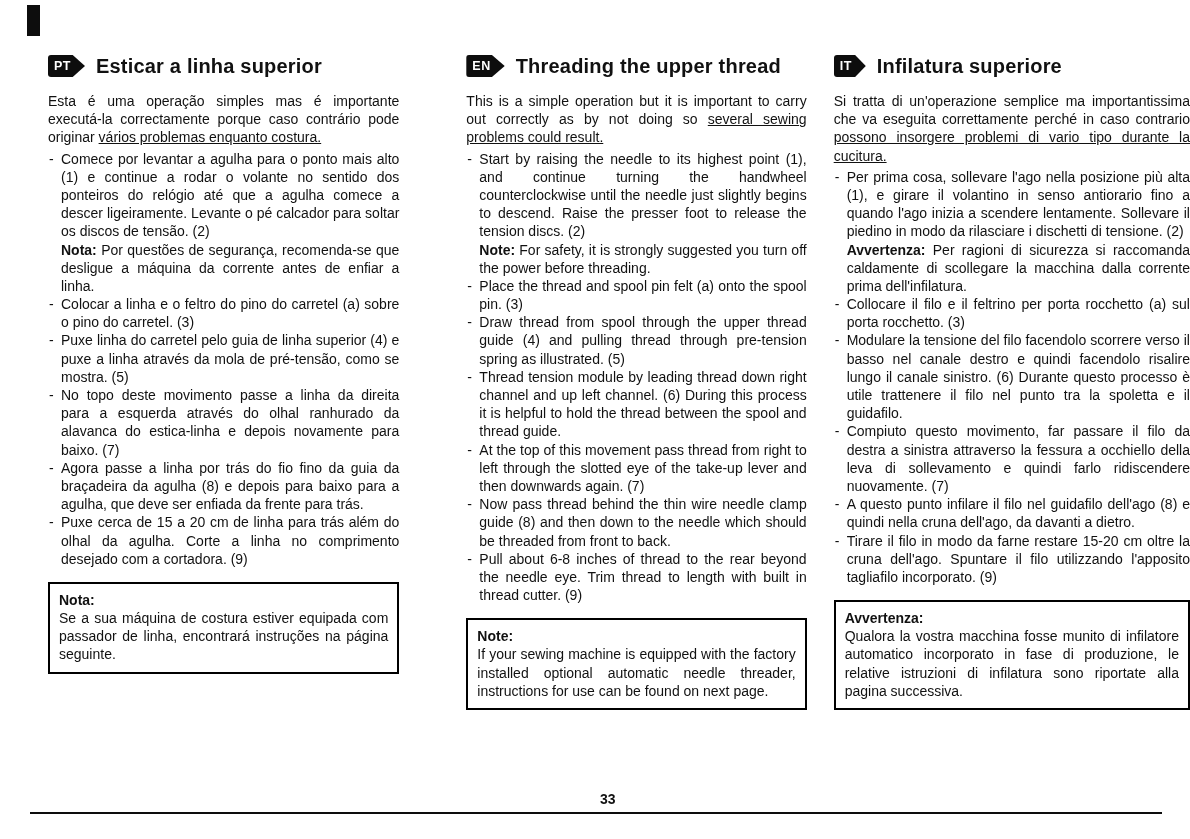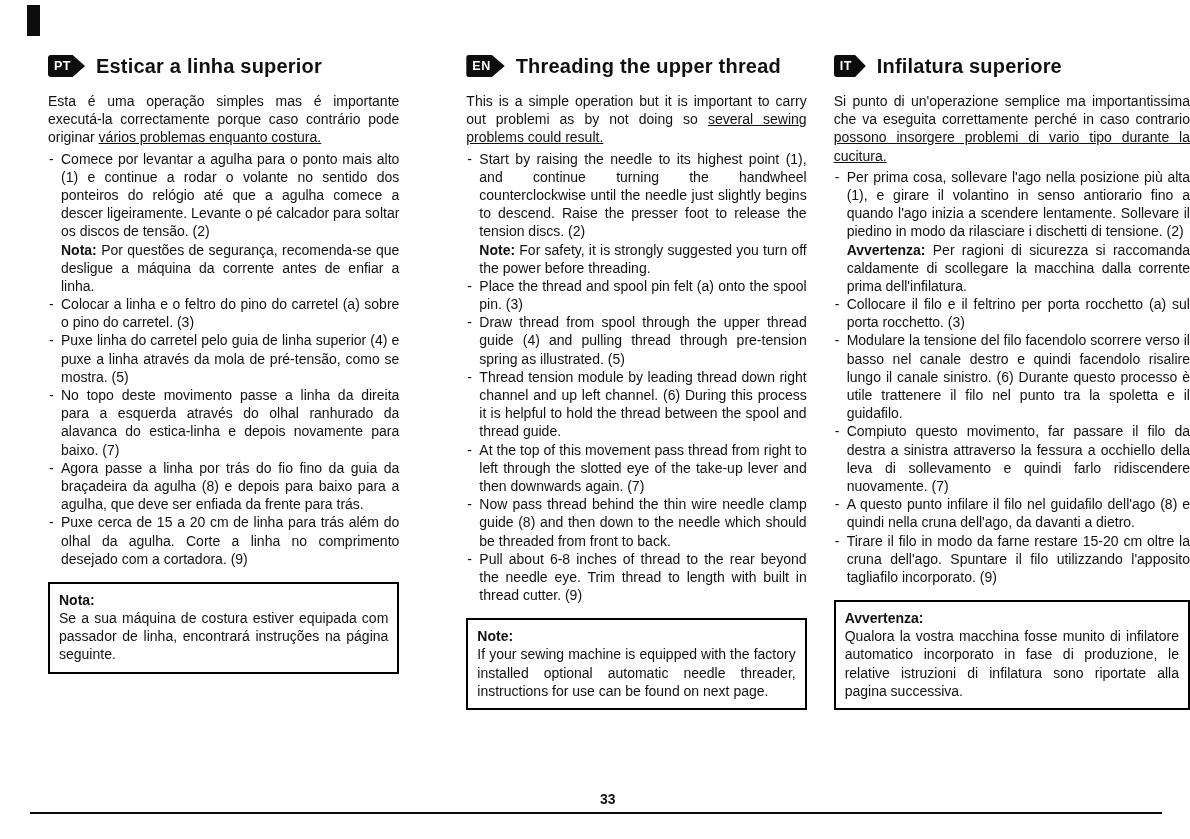--- a/index.html
+++ b/index.html
@@ -64,41 +64,41 @@
         <div class="note-box-label">Nota:</div>
         <div class="note-box-text">Se a sua máquina de costura estiver equipada com passador de linha, encontrará instruções na página seguinte.</div>
       </div>
     </section>
 
     <section class="column col-en">
       <header class="col-header">
         <span class="badge">EN</span>
         <h1 class="title">Threading the upper thread</h1>
       </header>
-      <p class="intro"><span>This is a simple operation but it is important to carry out problemi as by not doing so </span><span class="u">several sewing problems could result.</span></p>
+      <p class="intro"><span>This is a simple operation but it is important to carry out correctly as by not doing so </span><span class="u">several sewing problems could result.</span></p>
       <div class="item">Start by raising the needle to its highest point (1), and continue turning the handwheel counterclockwise until the needle just slightly begins to descend. Raise the presser foot to release the tension discs. (2)</div>
       <div class="inline-note"><span class="note-label">Note:</span> <span>For safety, it is strongly suggested you turn off the power before threading.</span></div>
       <div class="item">Place the thread and spool pin felt (a) onto the spool pin. (3)</div>
       <div class="item">Draw thread from spool through the upper thread guide (4) and pulling thread through pre-tension spring as illustrated. (5)</div>
       <div class="item">Thread tension module by leading thread down right channel and up left channel. (6) During this process it is helpful to hold the thread between the spool and thread guide.</div>
       <div class="item">At the top of this movement pass thread from right to left through the slotted eye of the take-up lever and then downwards again. (7)</div>
       <div class="item">Now pass thread behind the thin wire needle clamp guide (8) and then down to the needle which should be threaded from front to back.</div>
       <div class="item">Pull about 6-8 inches of thread to the rear beyond the needle eye. Trim thread to length with built in thread cutter. (9)</div>
       <div class="note-box">
         <div class="note-box-label">Note:</div>
         <div class="note-box-text">If your sewing machine is equipped with the factory installed optional automatic needle threader, instructions for use can be found on next page.</div>
       </div>
     </section>
 
     <section class="column col-it">
       <header class="col-header">
         <span class="badge">IT</span>
         <h1 class="title">Infilatura superiore</h1>
       </header>
-      <p class="intro"><span>Si punto di un'operazione semplice ma importantissima che va eseguita correttamente perché in caso contrario </span><span class="u">possono insorgere problemi di vario tipo durante la cucitura.</span></p>
+      <p class="intro"><span>Si tratta di un'operazione semplice ma importantissima che va eseguita correttamente perché in caso contrario </span><span class="u">possono insorgere problemi di vario tipo durante la cucitura.</span></p>
       <div class="item">Per prima cosa, sollevare l'ago nella posizione più alta (1), e girare il volantino in senso antiorario fino a quando l'ago inizia a scendere lentamente. Sollevare il piedino in modo da rilasciare i dischetti di tensione. (2)</div>
       <div class="inline-note"><span class="note-label">Avvertenza:</span> <span>Per ragioni di sicurezza si raccomanda caldamente di scollegare la macchina dalla corrente prima dell'infilatura.</span></div>
       <div class="item">Collocare il filo e il feltrino per porta rocchetto (a) sul porta rocchetto. (3)</div>
       <div class="item">Modulare la tensione del filo facendolo scorrere verso il basso nel canale destro e quindi facendolo risalire lungo il canale sinistro. (6) Durante questo processo è utile trattenere il filo nel punto tra la spoletta e il guidafilo.</div>
       <div class="item">Compiuto questo movimento, far passare il filo da destra a sinistra attraverso la fessura a occhiello della leva di sollevamento e quindi farlo ridiscendere nuovamente. (7)</div>
       <div class="item">A questo punto infilare il filo nel guidafilo dell'ago (8) e quindi nella cruna dell'ago, da davanti a dietro.</div>
       <div class="item">Tirare il filo in modo da farne restare 15-20 cm oltre la cruna dell'ago. Spuntare il filo utilizzando l'apposito tagliafilo incorporato. (9)</div>
       <div class="note-box">
         <div class="note-box-label">Avvertenza:</div>
         <div class="note-box-text">Qualora la vostra macchina fosse munito di infilatore automatico incorporato in fase di produzione, le relative istruzioni di infilatura sono riportate alla pagina successiva.</div>

